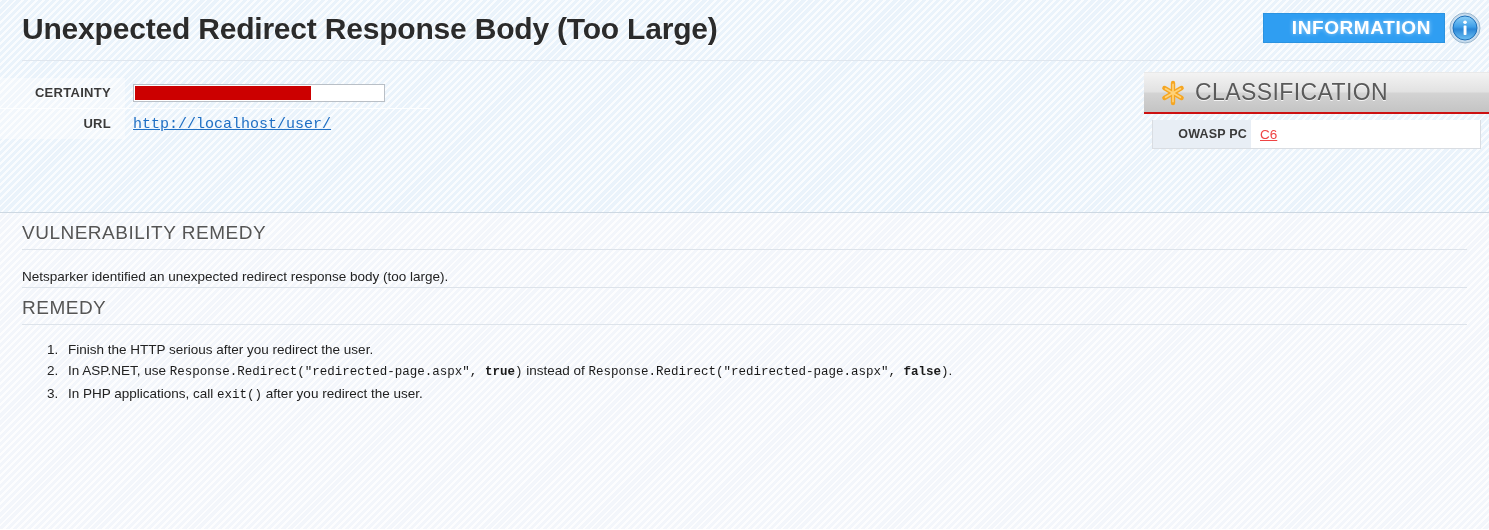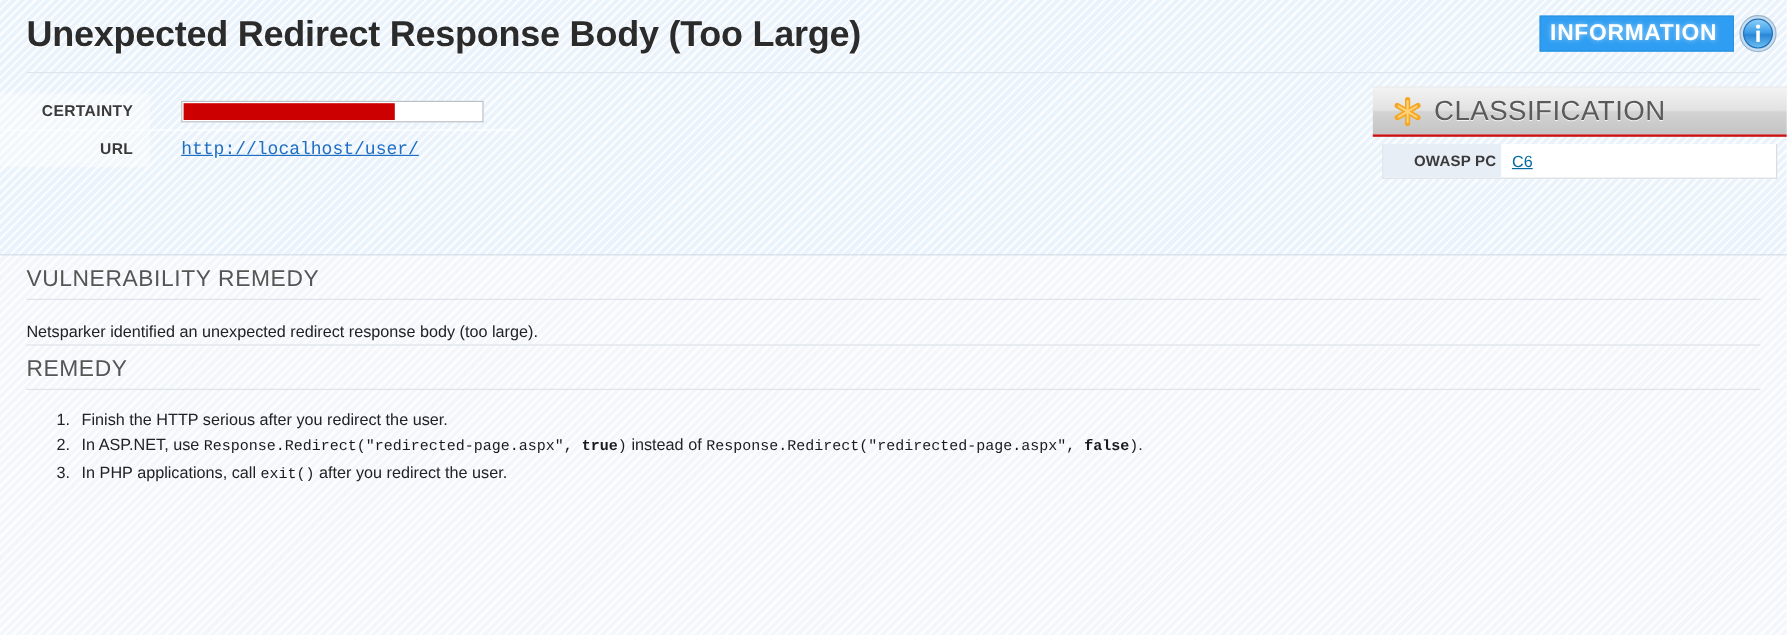--- a/index.html
+++ b/index.html
@@ -78,21 +78,21 @@
     display: flex;
     align-items: center;
     gap: 4px;
   }
   .severity-pill {
     background: #2f9ef2;
     color: #ffffff;
     font-size: 19px;
     font-weight: bold;
     letter-spacing: 0.6px;
-    padding: 4px 13px 5px 8px;
+    padding: 4px 13px 5px 28px;
     line-height: 1;
     text-shadow: 0 0 4px rgba(255,255,255,0.55);
     border: 1px solid #2b93e0;
   }
   .severity-icon {
     width: 32px;
     height: 32px;
     flex: 0 0 32px;
   }
 
@@ -110,21 +110,20 @@
   .meta {
     position: absolute;
     left: 0;
     top: 78px;
     width: 430px;
   }
   .meta-row {
     display: flex;
     align-items: center;
     height: 30px;
-    gap: 18px;
   }
   .meta-row + .meta-row { border-top: 1px solid rgba(255,255,255,0.85); }
   .meta-label {
     width: 125px;
     flex: 0 0 125px;
     text-align: right;
     padding-right: 14px;
     box-sizing: border-box;
     font-size: 13px;
     font-weight: bold;
@@ -205,21 +204,21 @@
     color: #3a3a3a;
     background: #e8eef5;
     height: 100%;
     line-height: 28px;
   }
   .cls-row-value {
     padding-left: 9px;
     font-size: 13.5px;
   }
   .cls-link {
-    color: #0369a1;
+    color: #ef4444;
     text-decoration: underline;
   }
 
   
   .body {
     position: relative;
     height: 316px;
   }
   .section-head {
     font-size: 19px;

